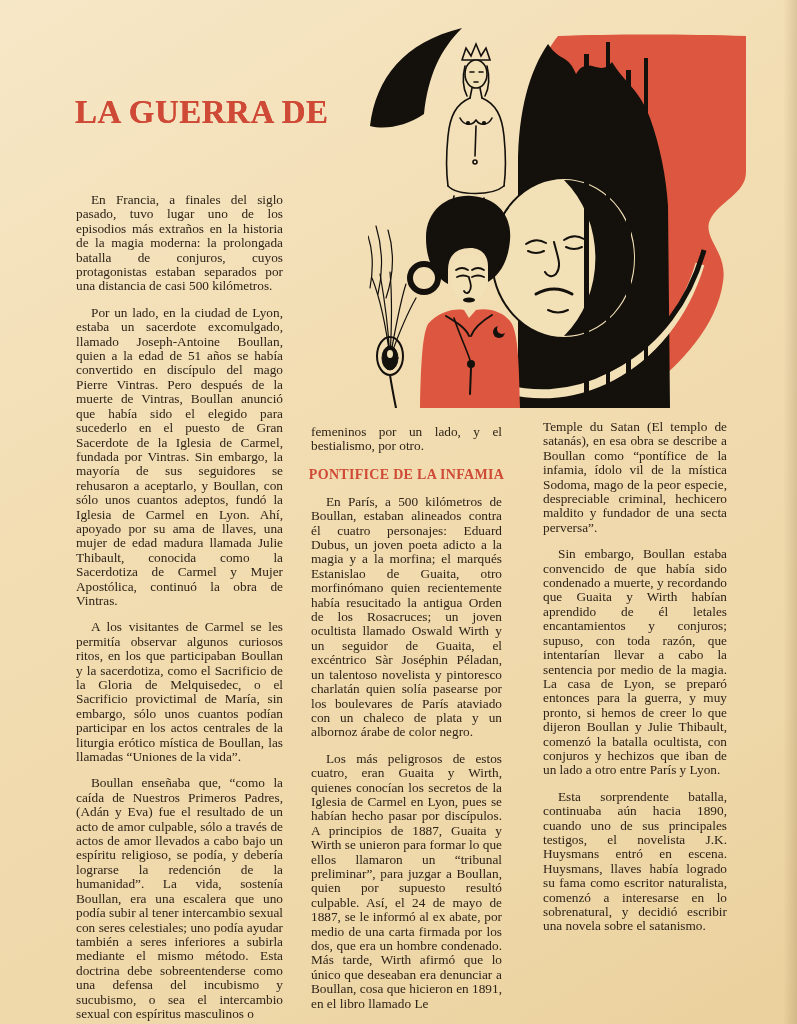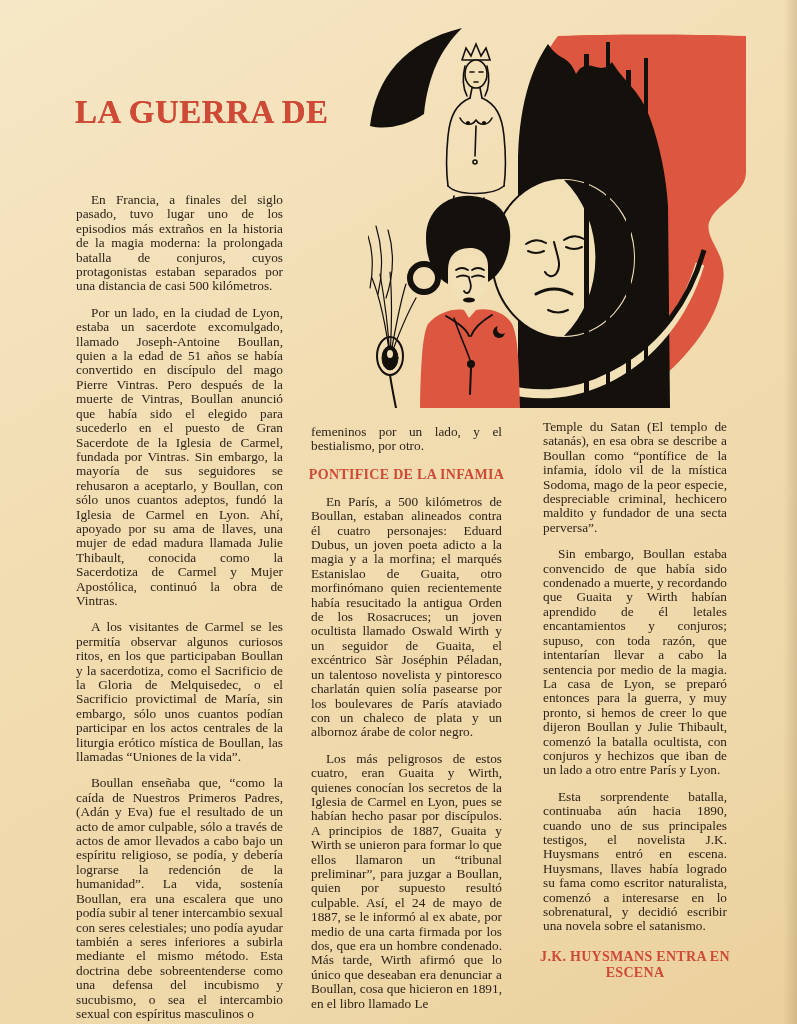--- a/index.html
+++ b/index.html
@@ -141,16 +141,15 @@
     <p>femeninos por un lado, y el bestialismo, por otro.</p>
     <h3 class="heading">PONTIFICE DE LA INFAMIA</h3>
     <p class="indent">En París, a 500 kilómetros de Boullan, estaban alineados contra él cuatro personajes: Eduard Dubus, un joven poeta adicto a la magia y a la morfina; el marqués Estanislao de Guaita, otro morfinómano quien recientemente había resucitado la antigua Orden de los Rosacruces; un joven ocultista llamado Oswald Wirth y un seguidor de Guaita, el excéntrico Sàr Joséphin Péladan, un talentoso novelista y pintoresco charlatán quien solía pasearse por los boulevares de París ataviado con un chaleco de plata y un albornoz árabe de color negro.</p>
     <p class="indent"><span>Los más peligrosos de estos cuatro, eran Guaita y Wirth, quienes conocían los secretos de la Iglesia de Carmel en Lyon, pues se habían hecho pasar por discípulos. A principios de 1887, Guaita y Wirth se unieron para formar lo que ellos llamaron un “tribunal preliminar”, para juzgar a Boullan, quien por supuesto resultó culpable. Así, el 24 de mayo de 1887, se le informó al ex abate, por medio de una carta firmada por los dos, que era un hombre condenado. Más tarde, Wirth afirmó que lo único que deseaban era denunciar a Boullan, cosa que hicieron en 1891, en el libro llamado </span><span class="ital">Le</span></p>
   </div>
 
   <div class="col col3">
     <p><span class="ital">Temple du Satan</span><span> (El templo de satanás), en esa obra se describe a Boullan como “pontífice de la infamia, ídolo vil de la mística Sodoma, mago de la peor especie, despreciable criminal, hechicero maldito y fundador de una secta perversa”.</span></p>
     <p class="indent">Sin embargo, Boullan estaba convencido de que había sido condenado a muerte, y recordando que Guaita y Wirth habían aprendido de él letales encantamientos y conjuros; supuso, con toda razón, que intentarían llevar a cabo la sentencia por medio de la magia. La casa de Lyon, se preparó entonces para la guerra, y muy pronto, si hemos de creer lo que dijeron Boullan y Julie Thibault, comenzó la batalla ocultista, con conjuros y hechizos que iban de un lado a otro entre París y Lyon.</p>
     <p class="indent">Esta sorprendente batalla, continuaba aún hacia 1890, cuando uno de sus principales testigos, el novelista J.K. Huysmans entró en escena. Huysmans, llaves había logrado su fama como escritor naturalista, comenzó a interesarse en lo sobrenatural, y decidió escribir una novela sobre el satanismo.</p>
-    <h3 class="heading h2">J.K. HUYSMANS ENTRA EN ESCENA</h3>
   </div>
 
 </div>
 
 </body></html>

